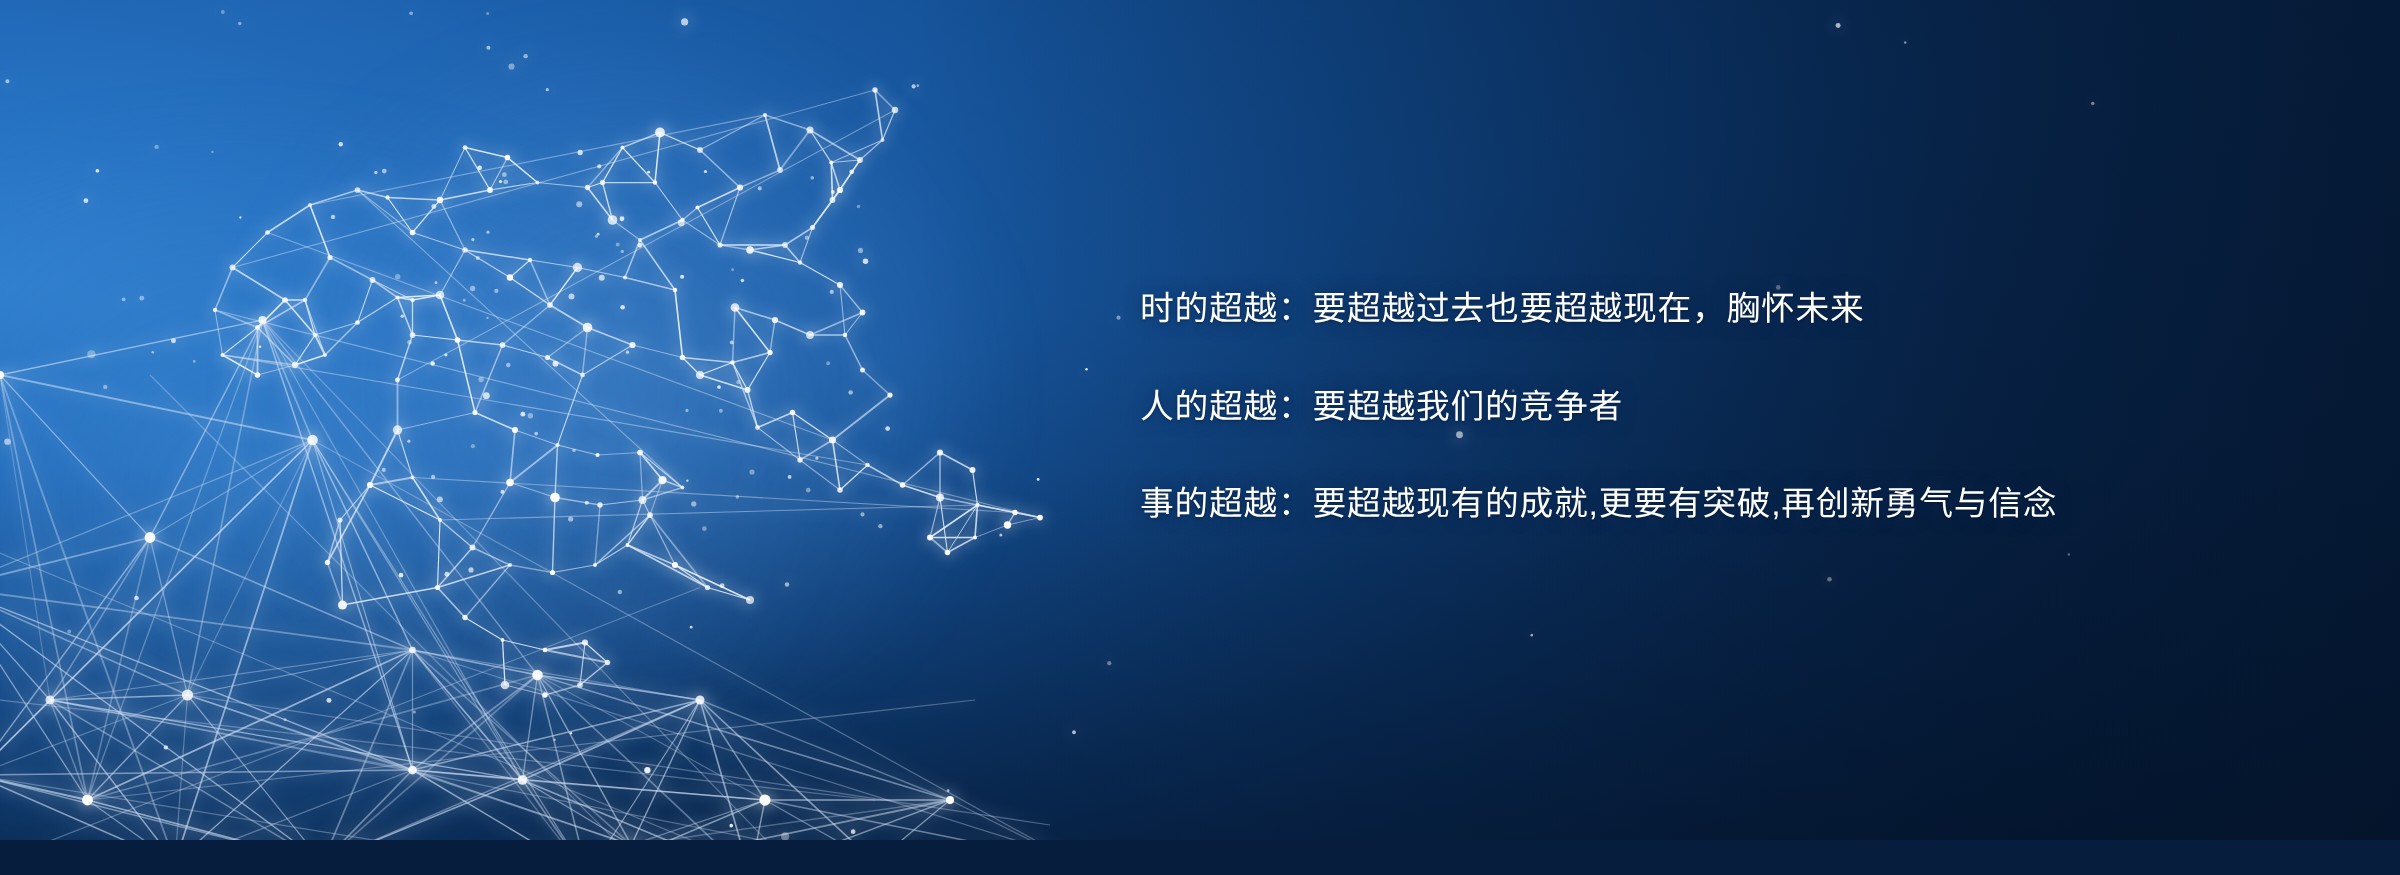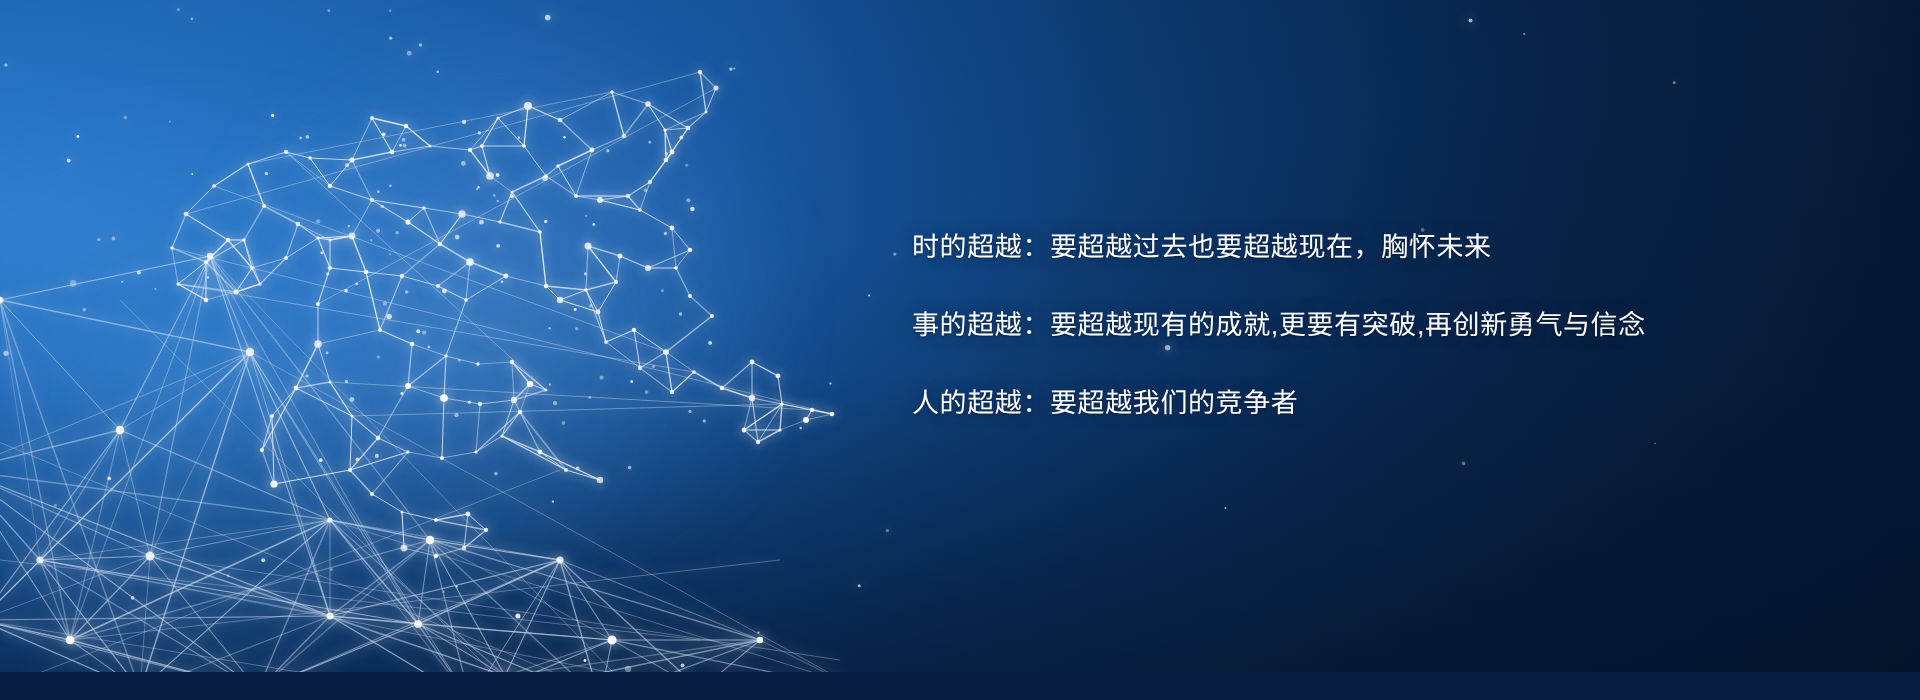--- a/index.html
+++ b/index.html
@@ -1532,17 +1532,17 @@
           <circle cx="68.7" cy="160.5" r="1.91" fill-opacity="0.75"></circle>
           <circle cx="758.5" cy="632.6" r="1.11" fill-opacity="0.62"></circle>
           <circle cx="1225.4" cy="508.1" r="1.03" fill-opacity="0.60"></circle>
           <circle cx="263.2" cy="560.3" r="1.99" fill-opacity="0.77"></circle>
         </g>
     </g>
   </svg>
 
   <div class="copy">
     <div class="copy-line">时的超越：要超越过去也要超越现在，胸怀未来</div>
+    <div class="copy-line">人的超越：要超越我们的竞争者</div>
     <div class="copy-line">事的超越：要超越现有的成就,更要有突破,再创新勇气与信念</div>
-    <div class="copy-line">人的超越：要超越我们的竞争者</div>
   </div>
 
 </div>
 
 </body></html>

